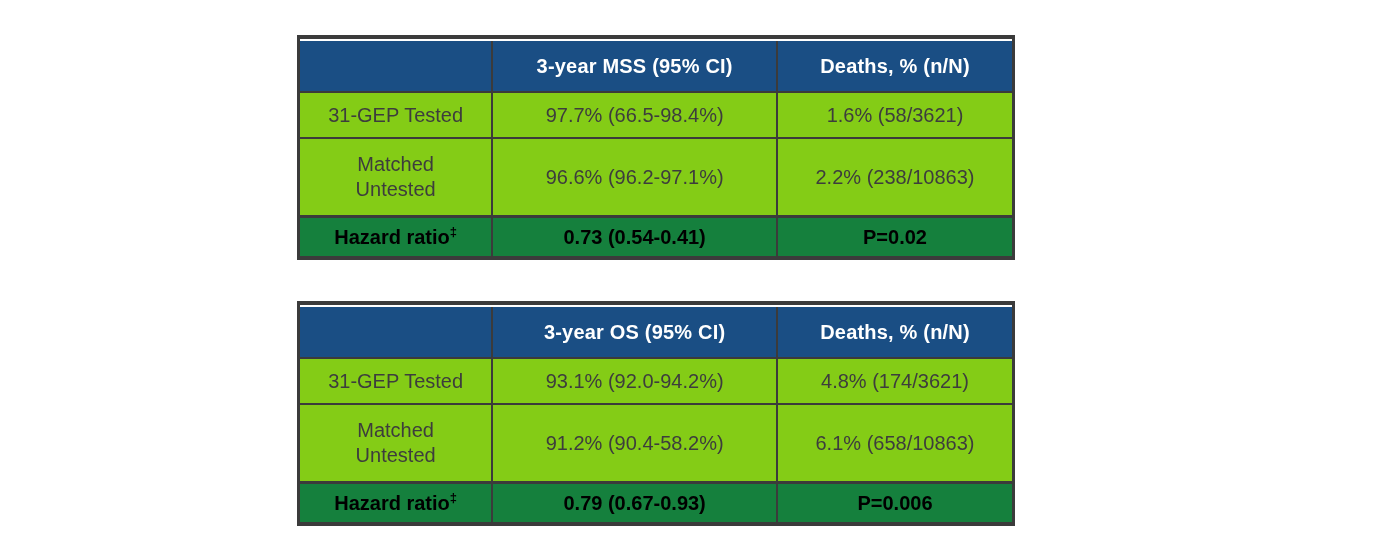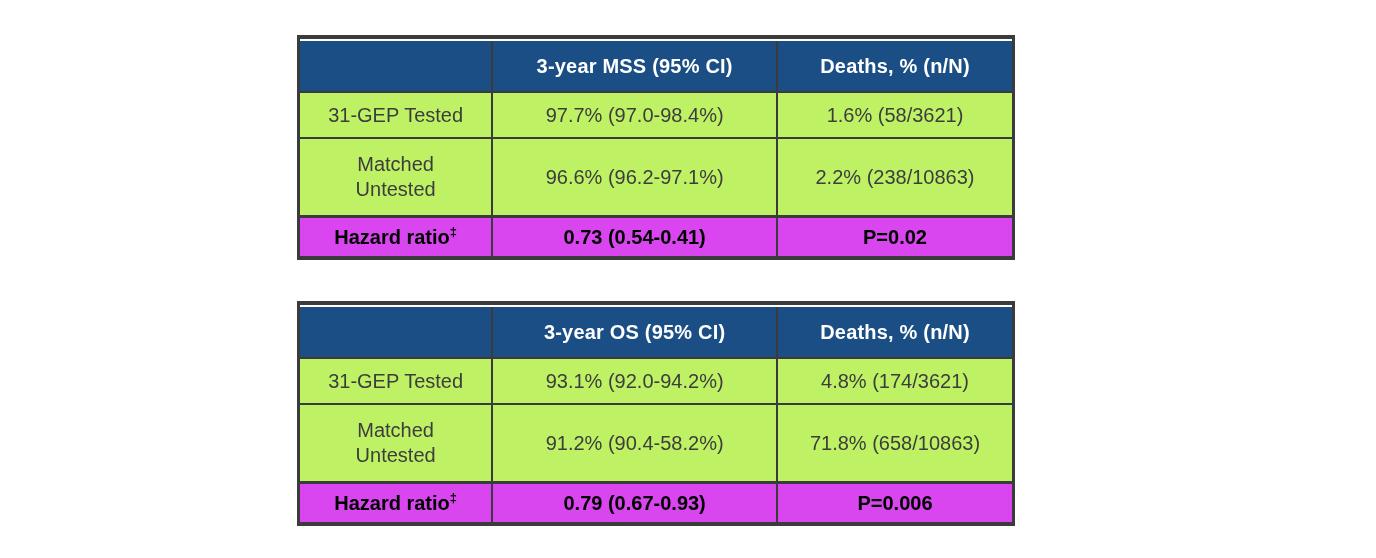--- a/index.html
+++ b/index.html
@@ -42,28 +42,28 @@
     background: #1a4e84;
     color: #ffffff;
     font-weight: bold;
     font-size: 20px;
     height: 46px;
     letter-spacing: 0.2px;
   }
   tbody td {
     font-size: 20px;
     color: #3d3d3d;
-    background: #bef264;
+    background: #84cc16;
   }
   tr.data-row td { border-top: 2px solid #3b3b3b; }
   tr.row-tested td { height: 40px; }
   tr.row-untested td { height: 72px; }
   tr.row-untested td.label-cell { white-space: pre-line; line-height: 1.25; }
   tr.hazard-row td {
-    background: #d946ef;
+    background: #15803d;
     color: #000000;
     font-weight: bold;
     border-top: 3px solid #3b3b3b;
     height: 34px;
   }
   .fn-sup {
     vertical-align: super;
     font-size: 13px;
     line-height: 0;
   }
@@ -83,21 +83,21 @@
       <thead>
         <tr>
           <th></th>
           <th>3-year MSS (95% CI)</th>
           <th>Deaths, % (n/N)</th>
         </tr>
       </thead>
       <tbody>
         <tr class="data-row row-tested">
           <td class="label-cell">31-GEP Tested</td>
-          <td>97.7% (97.0-98.4%)</td>
+          <td>97.7% (66.5-98.4%)</td>
           <td>1.6% (58/3621)</td>
         </tr>
         <tr class="data-row row-untested">
           <td class="label-cell">Matched
 Untested</td>
           <td>96.6% (96.2-97.1%)</td>
           <td>2.2% (238/10863)</td>
         </tr>
         <tr class="hazard-row">
           <td><span>Hazard ratio</span><span class="fn-sup">‡</span></td>
@@ -125,21 +125,21 @@
       <tbody>
         <tr class="data-row row-tested">
           <td class="label-cell">31-GEP Tested</td>
           <td>93.1% (92.0-94.2%)</td>
           <td>4.8% (174/3621)</td>
         </tr>
         <tr class="data-row row-untested">
           <td class="label-cell">Matched
 Untested</td>
           <td>91.2% (90.4-58.2%)</td>
-          <td>71.8% (658/10863)</td>
+          <td>6.1% (658/10863)</td>
         </tr>
         <tr class="hazard-row">
           <td><span>Hazard ratio</span><span class="fn-sup">‡</span></td>
           <td>0.79 (0.67-0.93)</td>
           <td>P=0.006</td>
         </tr>
       </tbody>
     </table>
   </div>
 

